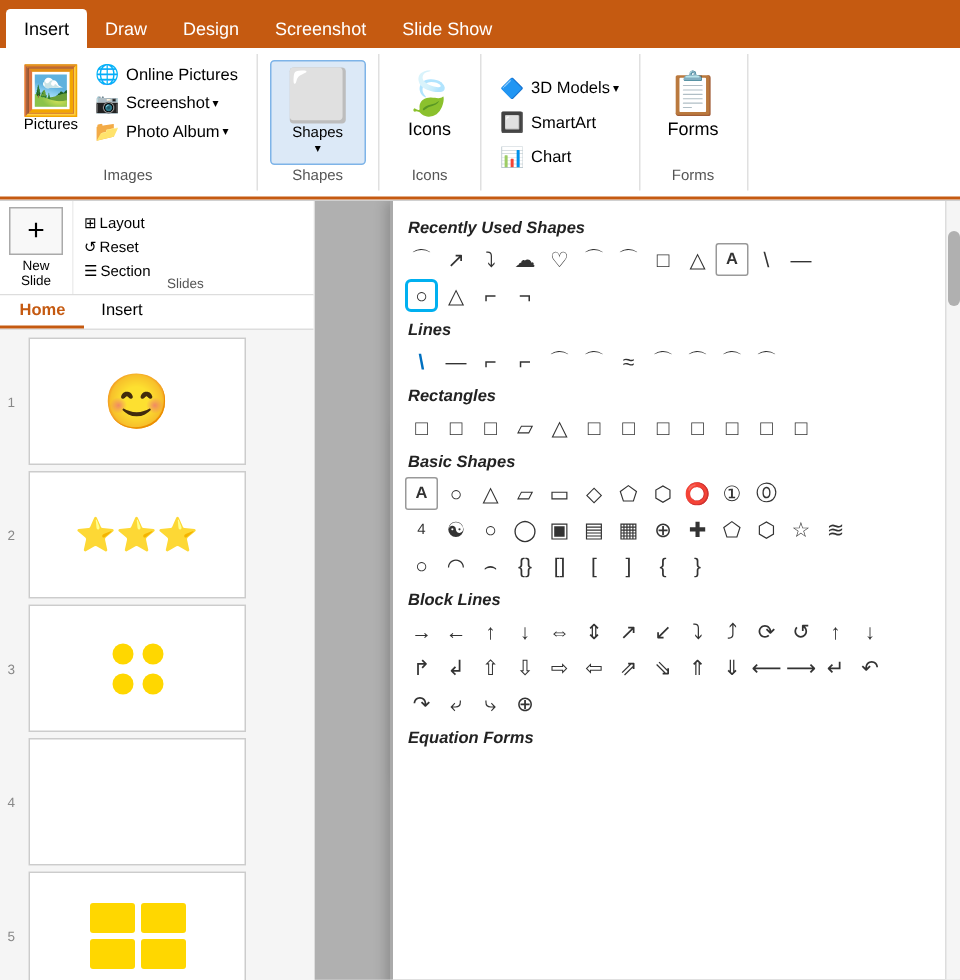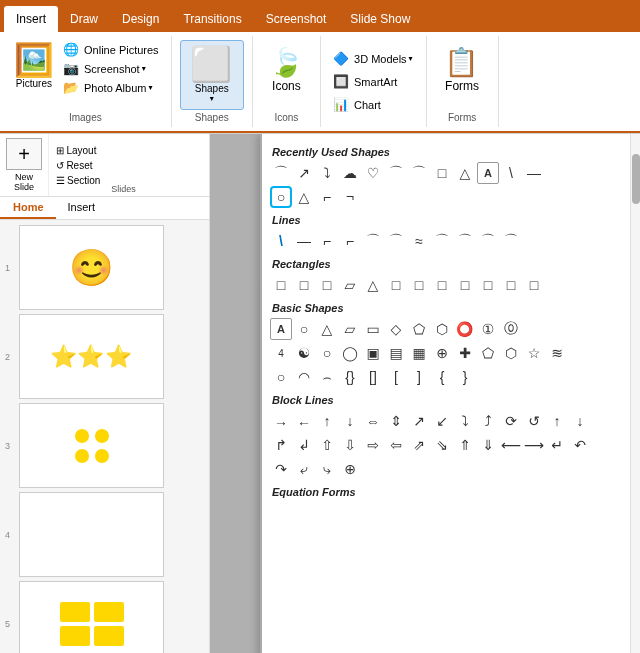--- a/index.html
+++ b/index.html
@@ -68,21 +68,20 @@
     
     .slide-controls { display: flex; background: #fff; border-bottom: 1px solid #ddd; align-items: center; padding: 0; }
   </style>
 </head>
 <body>
 
 <div class="tab-bar">
   <div class="tab-item active">Insert</div>
   <div class="tab-item">Draw</div>
   <div class="tab-item">Design</div>
-  <div class="tab-item">Transitions</div>
   <div class="tab-item">Screenshot</div>
   <div class="tab-item">Slide Show</div>
 </div>
 
 <div class="ribbon">
   <div class="ribbon-content">
 
     <div class="ribbon-group images-group">
       <div class="ribbon-group-buttons">
         <div class="big-btn">

